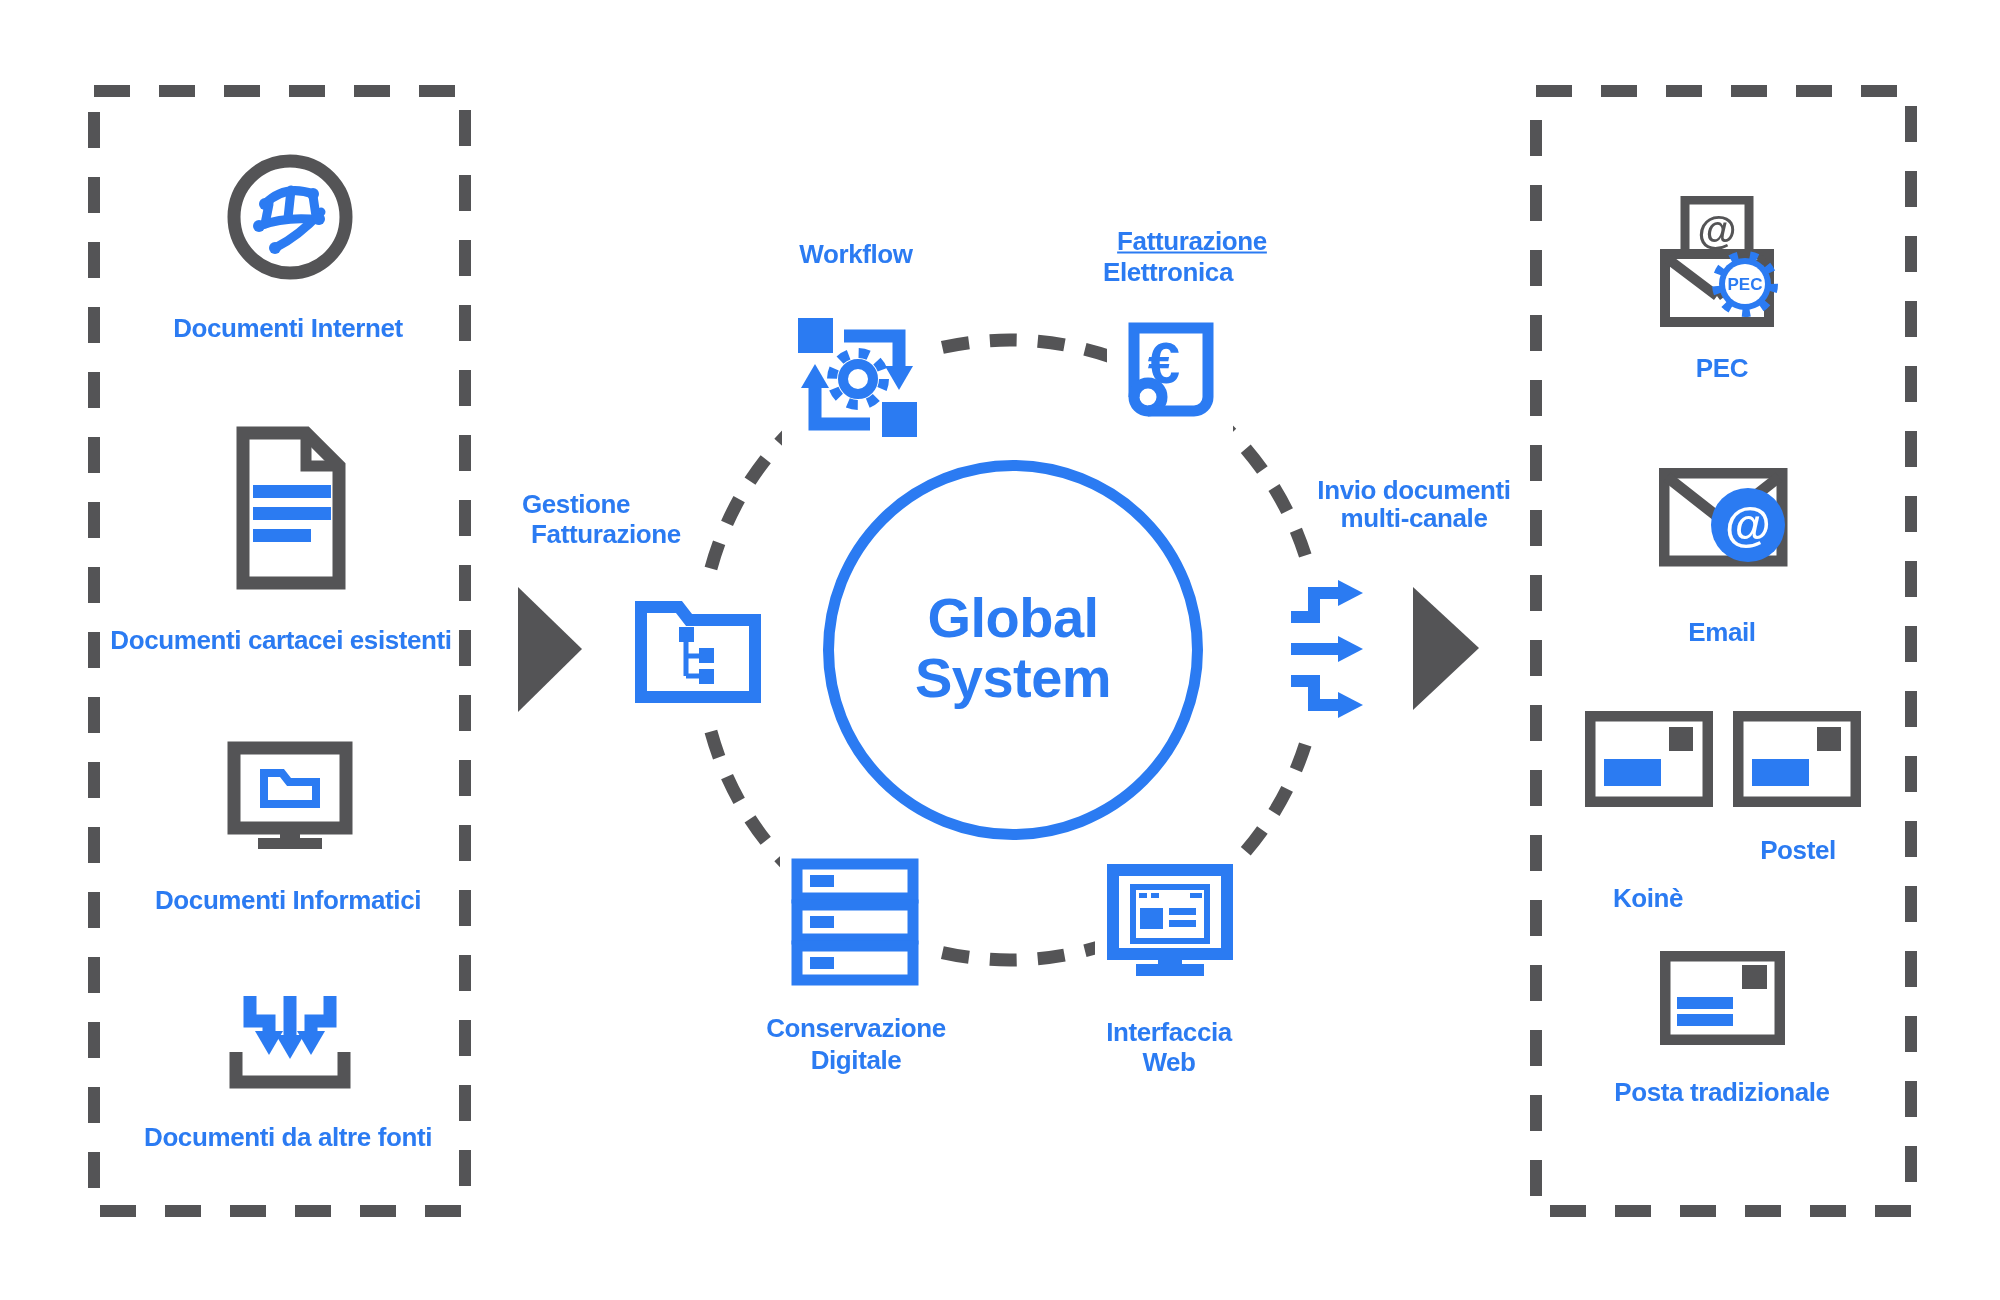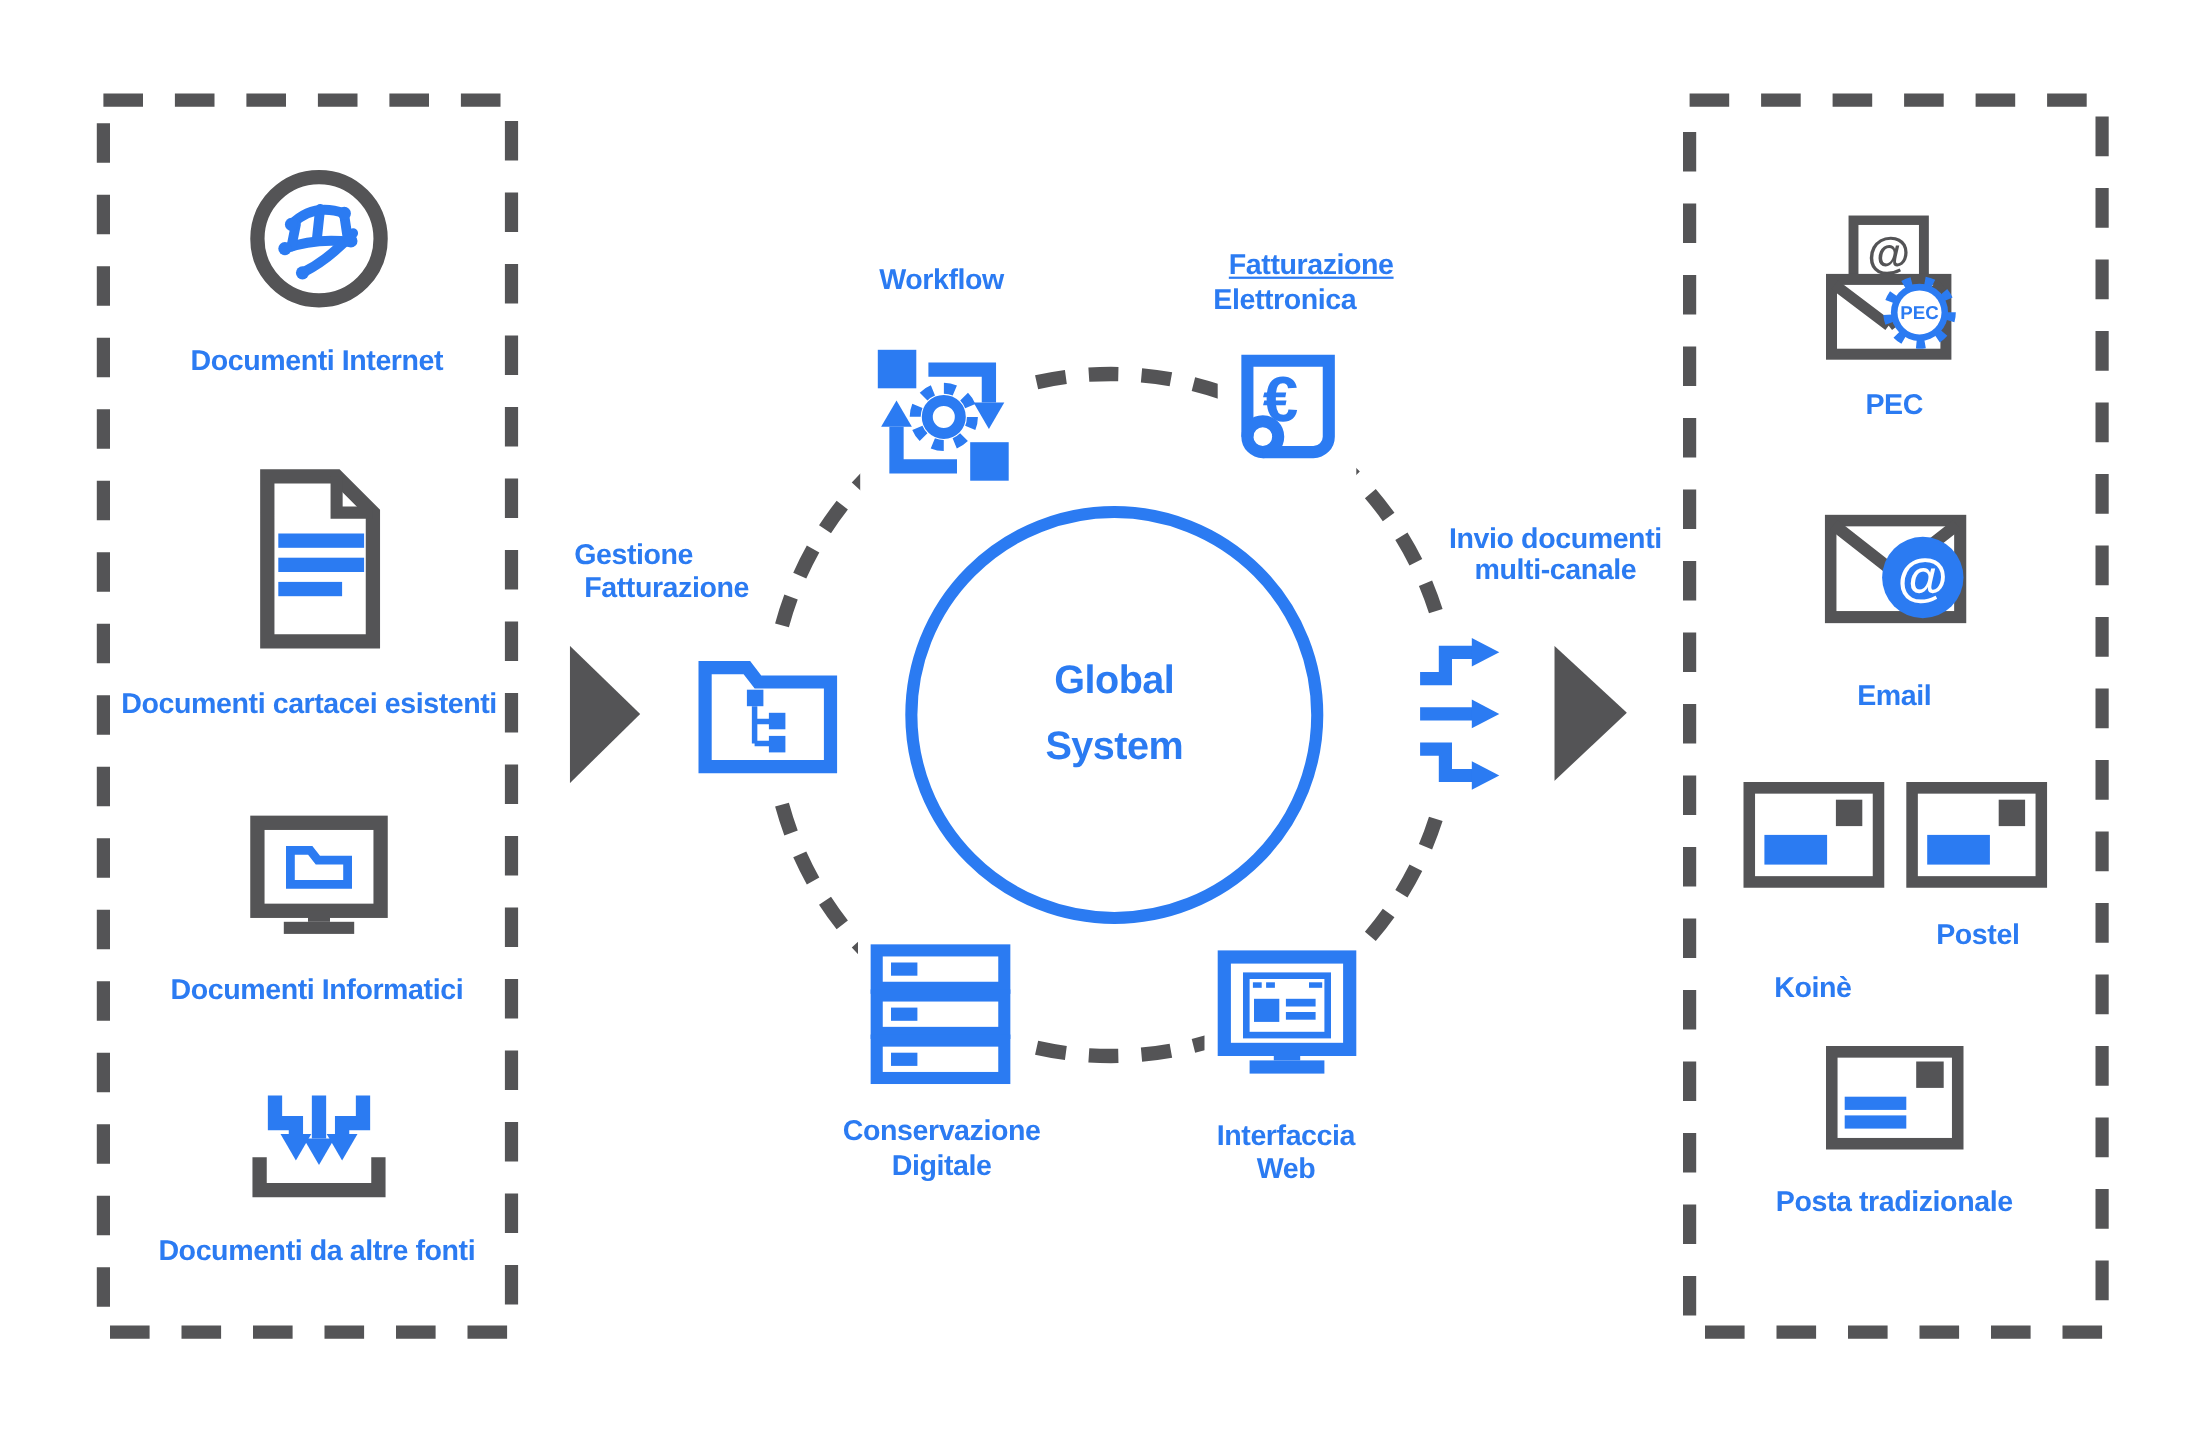--- a/index.html
+++ b/index.html
@@ -21,21 +21,21 @@
     color:var(--blue); white-space:nowrap;
   }
   .gds-circle{
     position:absolute; left:823px; top:460px; width:380px; height:380px;
     box-sizing:border-box; border:11px solid var(--blue); border-radius:50%;
     background:#fff; z-index:1;
   }
   .gds-title{
     position:absolute; left:1013px; top:648px; z-index:2;
     transform:translate(-50%,-50%); text-align:center;
-    font-weight:700; font-size:36px; line-height:60px;
+    font-weight:700; font-size:56px; line-height:60px;
     letter-spacing:-0.5px; color:var(--blue); white-space:nowrap;
   }
   
   .sb{stroke:var(--blue);} .sg{stroke:var(--gray);}
   .fb{fill:var(--blue);}  .fg{fill:var(--gray);}
   .fw{fill:#fff;}         .fn{fill:none;}
   .eur{font:700 58px "Liberation Sans",sans-serif; text-anchor:middle;}
   .at-lg{font:700 40px "Liberation Sans",sans-serif; text-anchor:middle;}
   .at-xl{font:700 47px "Liberation Sans",sans-serif; text-anchor:middle;}
   .badge-txt{font:700 17px "Liberation Sans",sans-serif; text-anchor:middle;}

